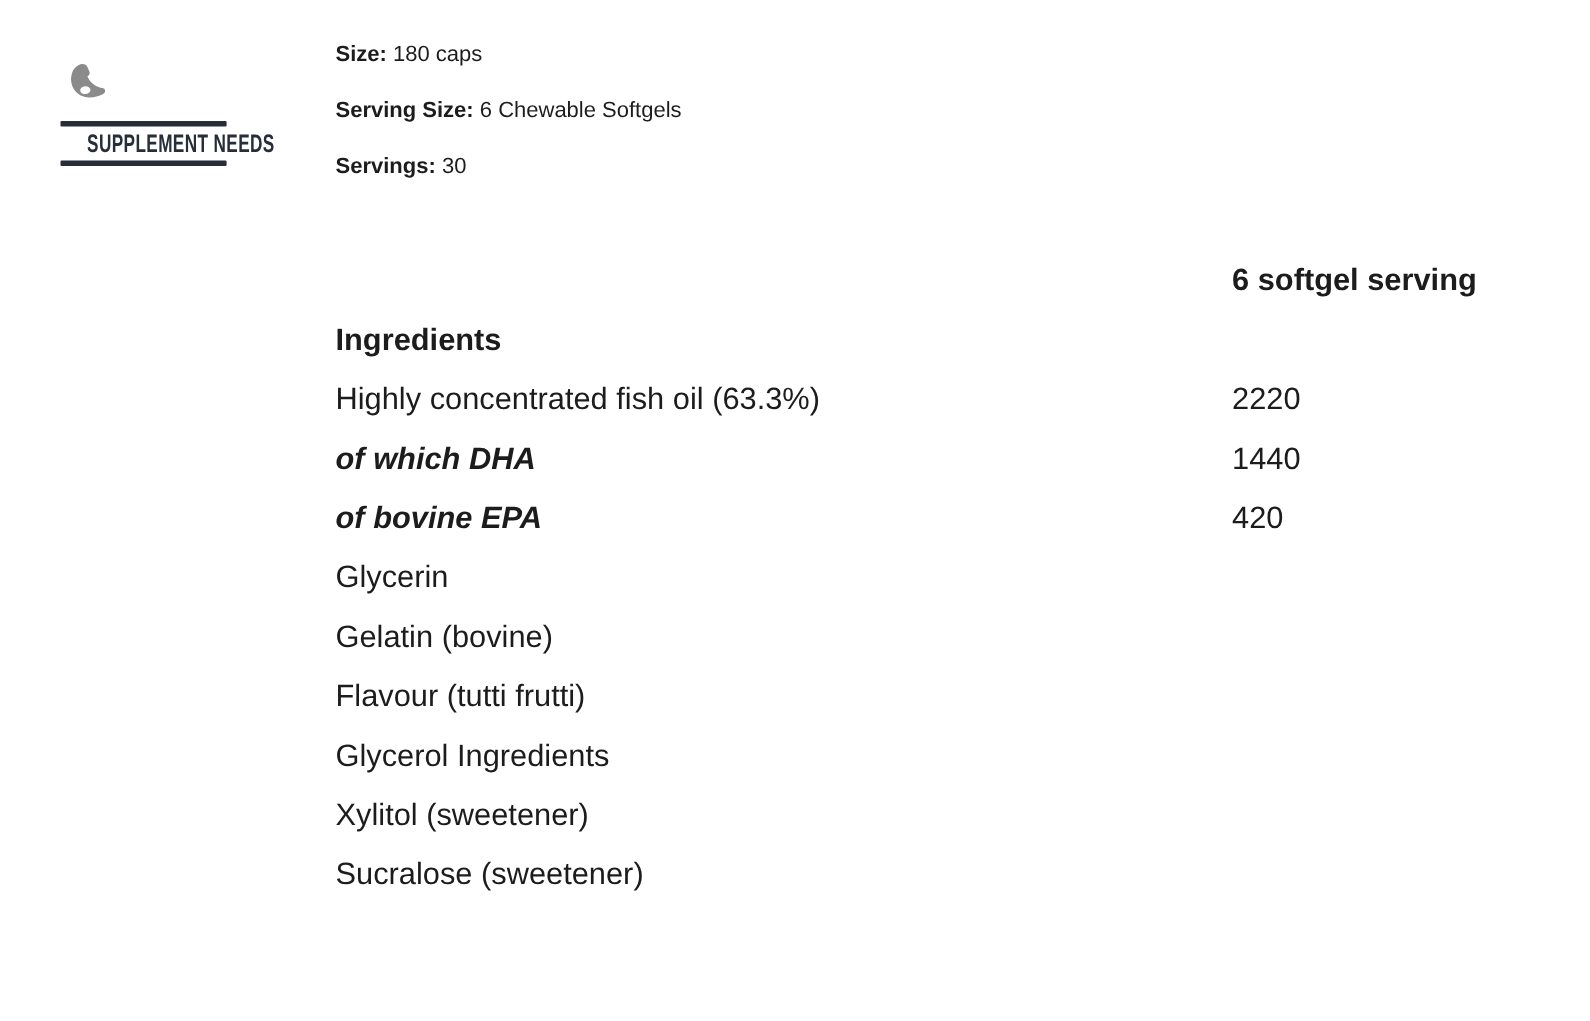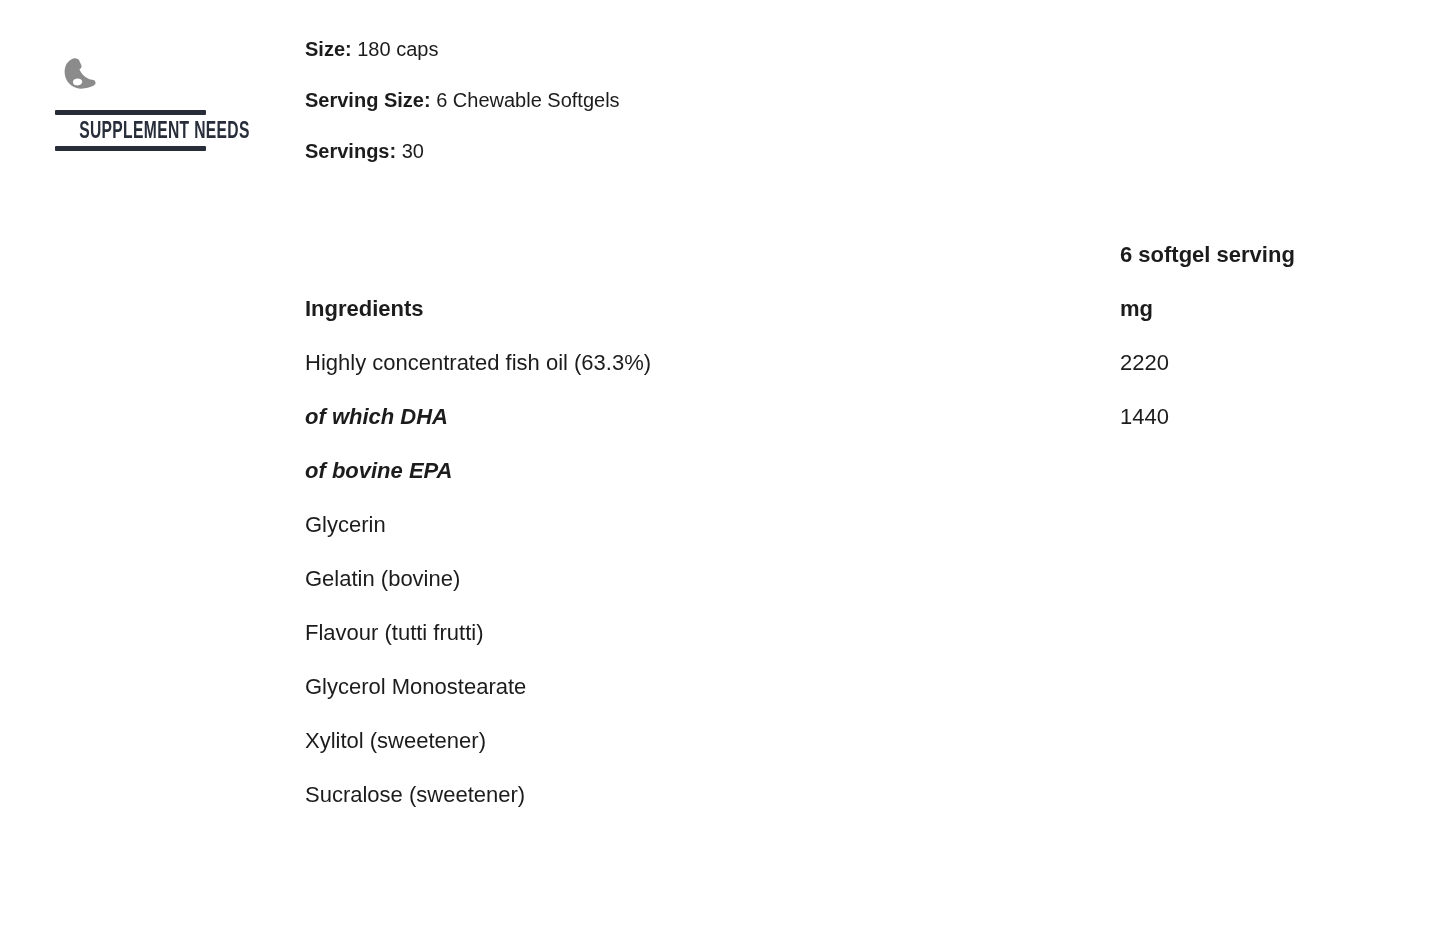--- a/index.html
+++ b/index.html
@@ -52,21 +52,21 @@
     line-height: 22px;
     margin-bottom: 29px;
   }
   .meta-label { font-weight: 700; }
 
   .ing-table { margin-top: 66px; }
   .row {
     display: flex;
     align-items: center;
     height: 54px;
-    font-size: 22px;
+    font-size: 28px;
   }
   .cell.name { width: 815px; padding-right: 20px; }
   .cell.val  { flex: 1; }
   .bold { font-weight: 700; }
   .bold-italic { font-weight: 700; font-style: italic; }
   .regular { font-weight: 400; font-style: normal; }
 </style>
 </head>
 <body>
 
@@ -95,56 +95,56 @@
 
   <div class="ing-table">
 
     <div class="row">
       <div class="cell name"></div>
       <div class="cell val bold">6 softgel serving</div>
     </div>
 
     <div class="row">
       <div class="cell name bold">Ingredients</div>
-      <div class="cell val bold">mg</div>
     </div>
 
       <div class="row">
         <div class="cell name regular">Highly concentrated fish oil (63.3%)</div>
         <div class="cell val">2220</div>
       </div>
 
       <div class="row">
         <div class="cell name bold-italic">of which DHA</div>
         <div class="cell val">1440</div>
       </div>
 
       <div class="row">
         <div class="cell name bold-italic">of bovine EPA</div>
+        <div class="cell val">420</div>
       </div>
 
 
       <div class="row">
         <div class="cell name regular">Glycerin</div>
         <div class="cell val"></div>
       </div>
 
       <div class="row">
         <div class="cell name regular">Gelatin (bovine)</div>
         <div class="cell val"></div>
       </div>
 
 
       <div class="row">
         <div class="cell name regular">Flavour (tutti frutti)</div>
         <div class="cell val"></div>
       </div>
 
       <div class="row">
-        <div class="cell name regular">Glycerol Monostearate</div>
+        <div class="cell name regular">Glycerol Ingredients</div>
         <div class="cell val"></div>
       </div>
 
       <div class="row">
         <div class="cell name regular">Xylitol (sweetener)</div>
         <div class="cell val"></div>
       </div>
 
       <div class="row">
         <div class="cell name regular">Sucralose (sweetener)</div>

